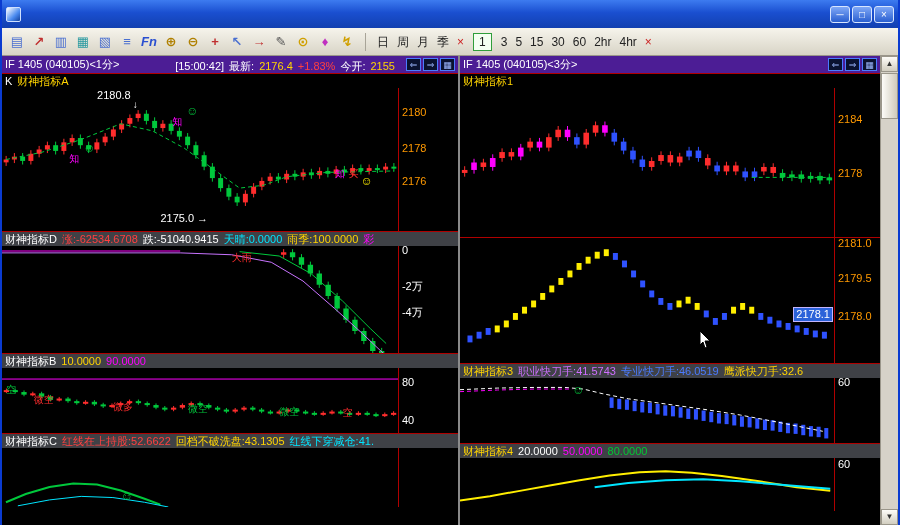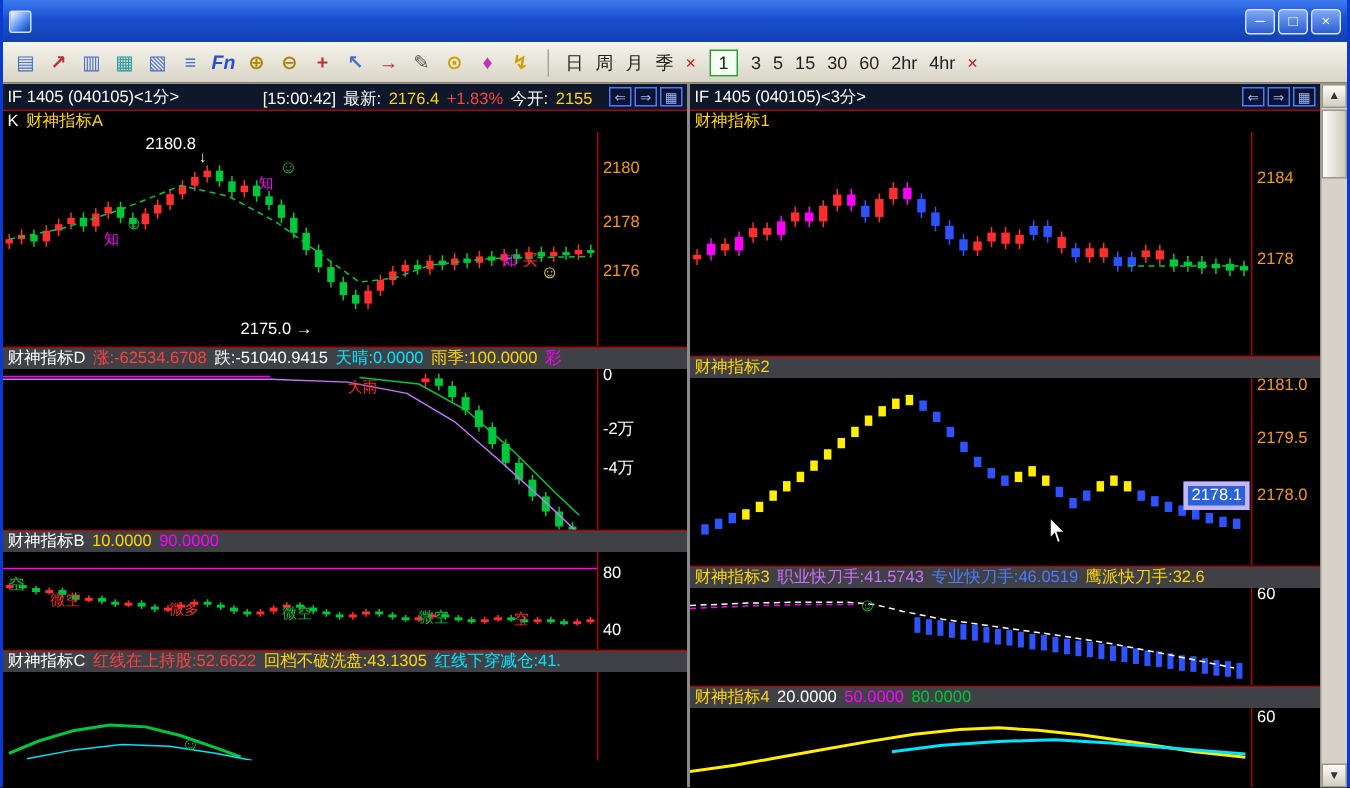--- a/index.html
+++ b/index.html
@@ -27,38 +27,38 @@
            font-size:13px; margin:0 1px; font-weight:bold; }
   .tsep { width:1px; height:18px; background:#a8a498; margin:0 7px; }
   .periods { display:flex; align-items:center; }
   .pbtn { display:inline-block; margin:0 4px; font-size:12px; color:#222; line-height:16px; }
   .pbtn.active { background:#f4fff2; border:1px solid #2f9e3a; padding:0 5px; margin:0 5px; }
   
   .content { flex:1; display:flex; background:#000; }
   .panel { display:flex; flex-direction:column; }
   .panel.left  { width:459px; border-right:2px solid #8a8a8a; }
   .panel.right { width:421px; }
-  .phead { height:18px; flex:0 0 18px; background:#0f172a; display:flex; align-items:center;
+  .phead { height:18px; flex:0 0 18px; background:#4c1d95; display:flex; align-items:center;
            padding:0 3px; border-bottom:1px solid #b00000; white-space:nowrap; overflow:hidden; }
   .sym { color:#fff; font-size:11px; margin-right:6px; }
   .quote span { font-size:11px; margin-right:5px; }
   .hicons { display:flex; margin-left:4px; }
   .hicon { width:15px; height:13px; border:1px solid #4b7bff; background:#0a1230; color:#9db8ff;
            font-size:9px; line-height:12px; text-align:center; margin-left:2px; }
   .lrow { height:14px; flex:0 0 14px; background:#3f4146; font-size:11px; line-height:14px;
           padding:0 3px; white-space:nowrap; overflow:hidden; }
   .lrow.black { background:#000; }
   .lrow span { margin-right:5px; }
   .sec { display:flex; border-bottom:1px solid #b00000; overflow:hidden; }
   .chart { flex:1; position:relative; background:#000; overflow:hidden; }
   .chart svg { position:absolute; left:0; top:0; z-index:1; }
   .axis { position:relative; background:#000; border-left:1px solid #b00000; flex:0 0 auto; }
   .axis-label { position:absolute; left:3px; transform:translateY(-50%); font-size:11px; white-space:nowrap; }
   .pricetag { position:absolute; right:1px; top:55%; z-index:3; background:#2b62d9; color:#fff;
-              font-size:11px; line-height:13px; padding:0 2px; border:3px solid #c4b5fd; }
+              font-size:11px; line-height:13px; padding:0 2px; border:1px solid #c4b5fd; }
   .cursor { position:absolute; left:64%; top:74%; z-index:4; }
   
   .scrollcol { width:18px; flex:0 0 18px; background:#d6d2c8; border-left:1px solid #9a968a;
                display:flex; flex-direction:column; }
   .sbtn { height:16px; flex:0 0 16px; background:linear-gradient(#fdfcf8,#d2cec0); border:1px solid #9a968a;
           font-size:8px; text-align:center; line-height:14px; color:#333; }
   .sthumb { height:46px; flex:0 0 46px; background:linear-gradient(90deg,#fdfcf8,#cfcabb);
             border:1px solid #9a968a; margin:1px 0; }
   .sfill { flex:1; }
 </style>
@@ -509,21 +509,20 @@
               <rect x="366.52" y="89.39999999999999" width="5.609999999999999" height="2.980000000000004" fill="#00c83c"></rect>
               <polyline points="291.72,89.39999999999999 370.26,89.39999999999999" fill="none" stroke="#00c83c" stroke-width="1" stroke-dasharray="4 3"></polyline>
             </svg>
           </div>
         <div class="axis" style="width:46px">
             <span class="axis-label" style="top: 21%; color: rgb(255, 153, 0);">2184</span>
             <span class="axis-label" style="top: 57%; color: rgb(255, 153, 0);">2178</span>
           </div>
       </div>
 
-      <div class="lrow"><span style="color: rgb(255, 212, 0);">财神指标2</span></div>
       <div class="sec" style="height:126px">
         <div class="chart">
           <div class="pricetag">2178.1</div>
           <div class="cursor">
             <svg width="12" height="18">
                 <polygon points="1,0 1,14 4,11 6,17 8,16 6,10 11,10" fill="#ffffff" stroke="#000000"></polygon>
               </svg>
           </div>
         <svg width="374" height="125">
               <rect x="7.48" y="97.5" width="5" height="6.875" fill="#2f52ff"></rect>

